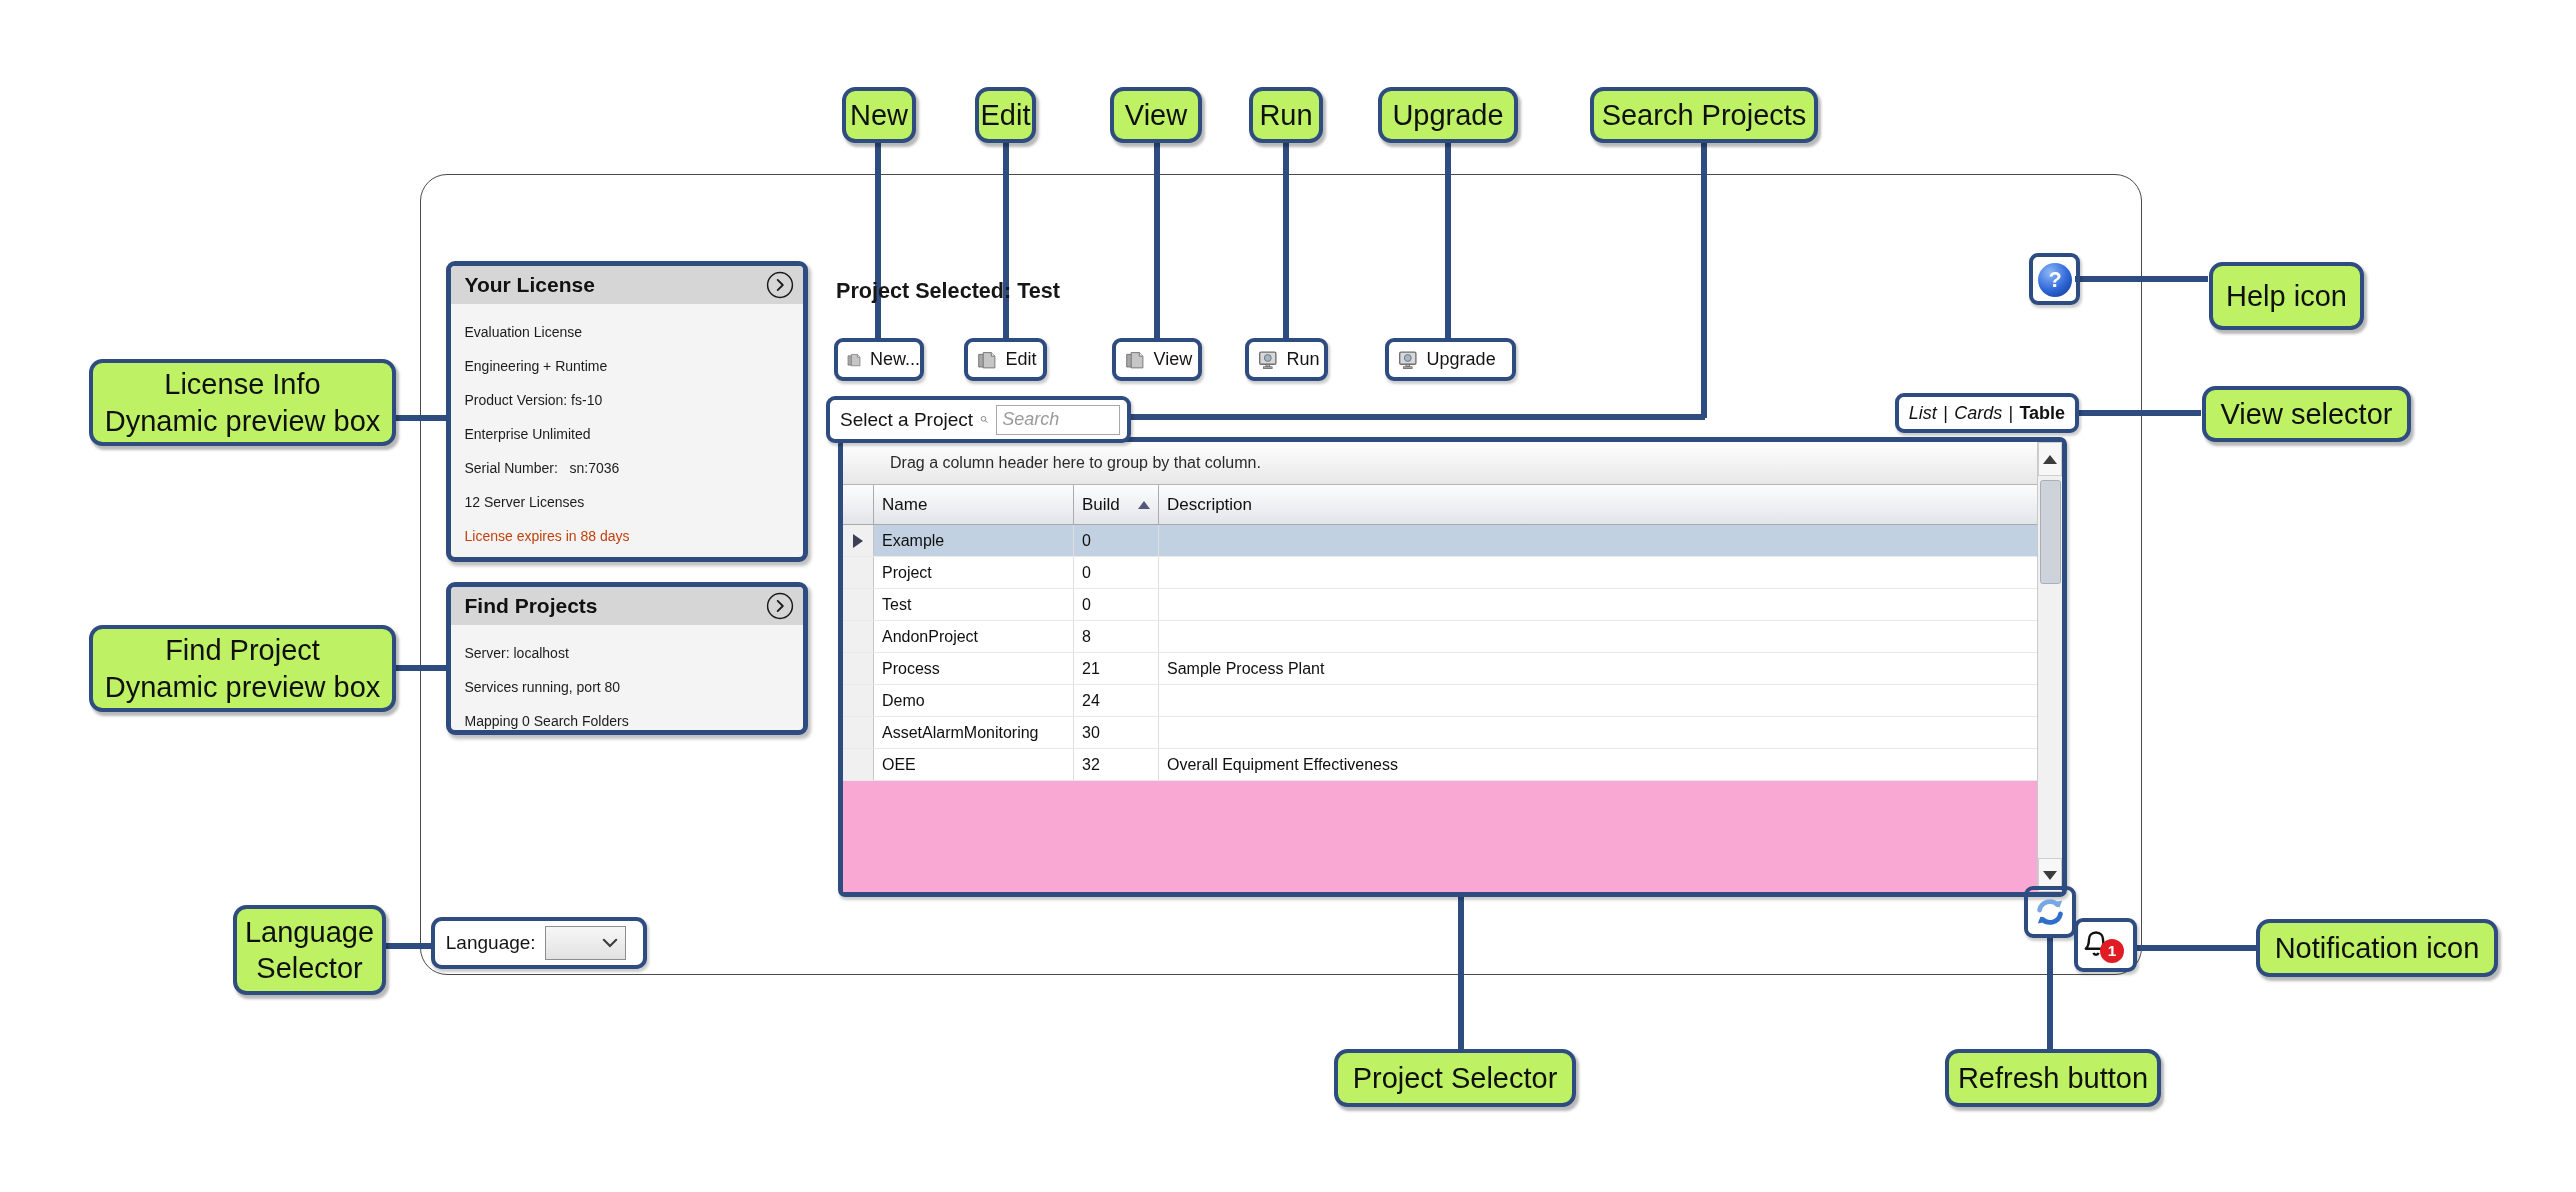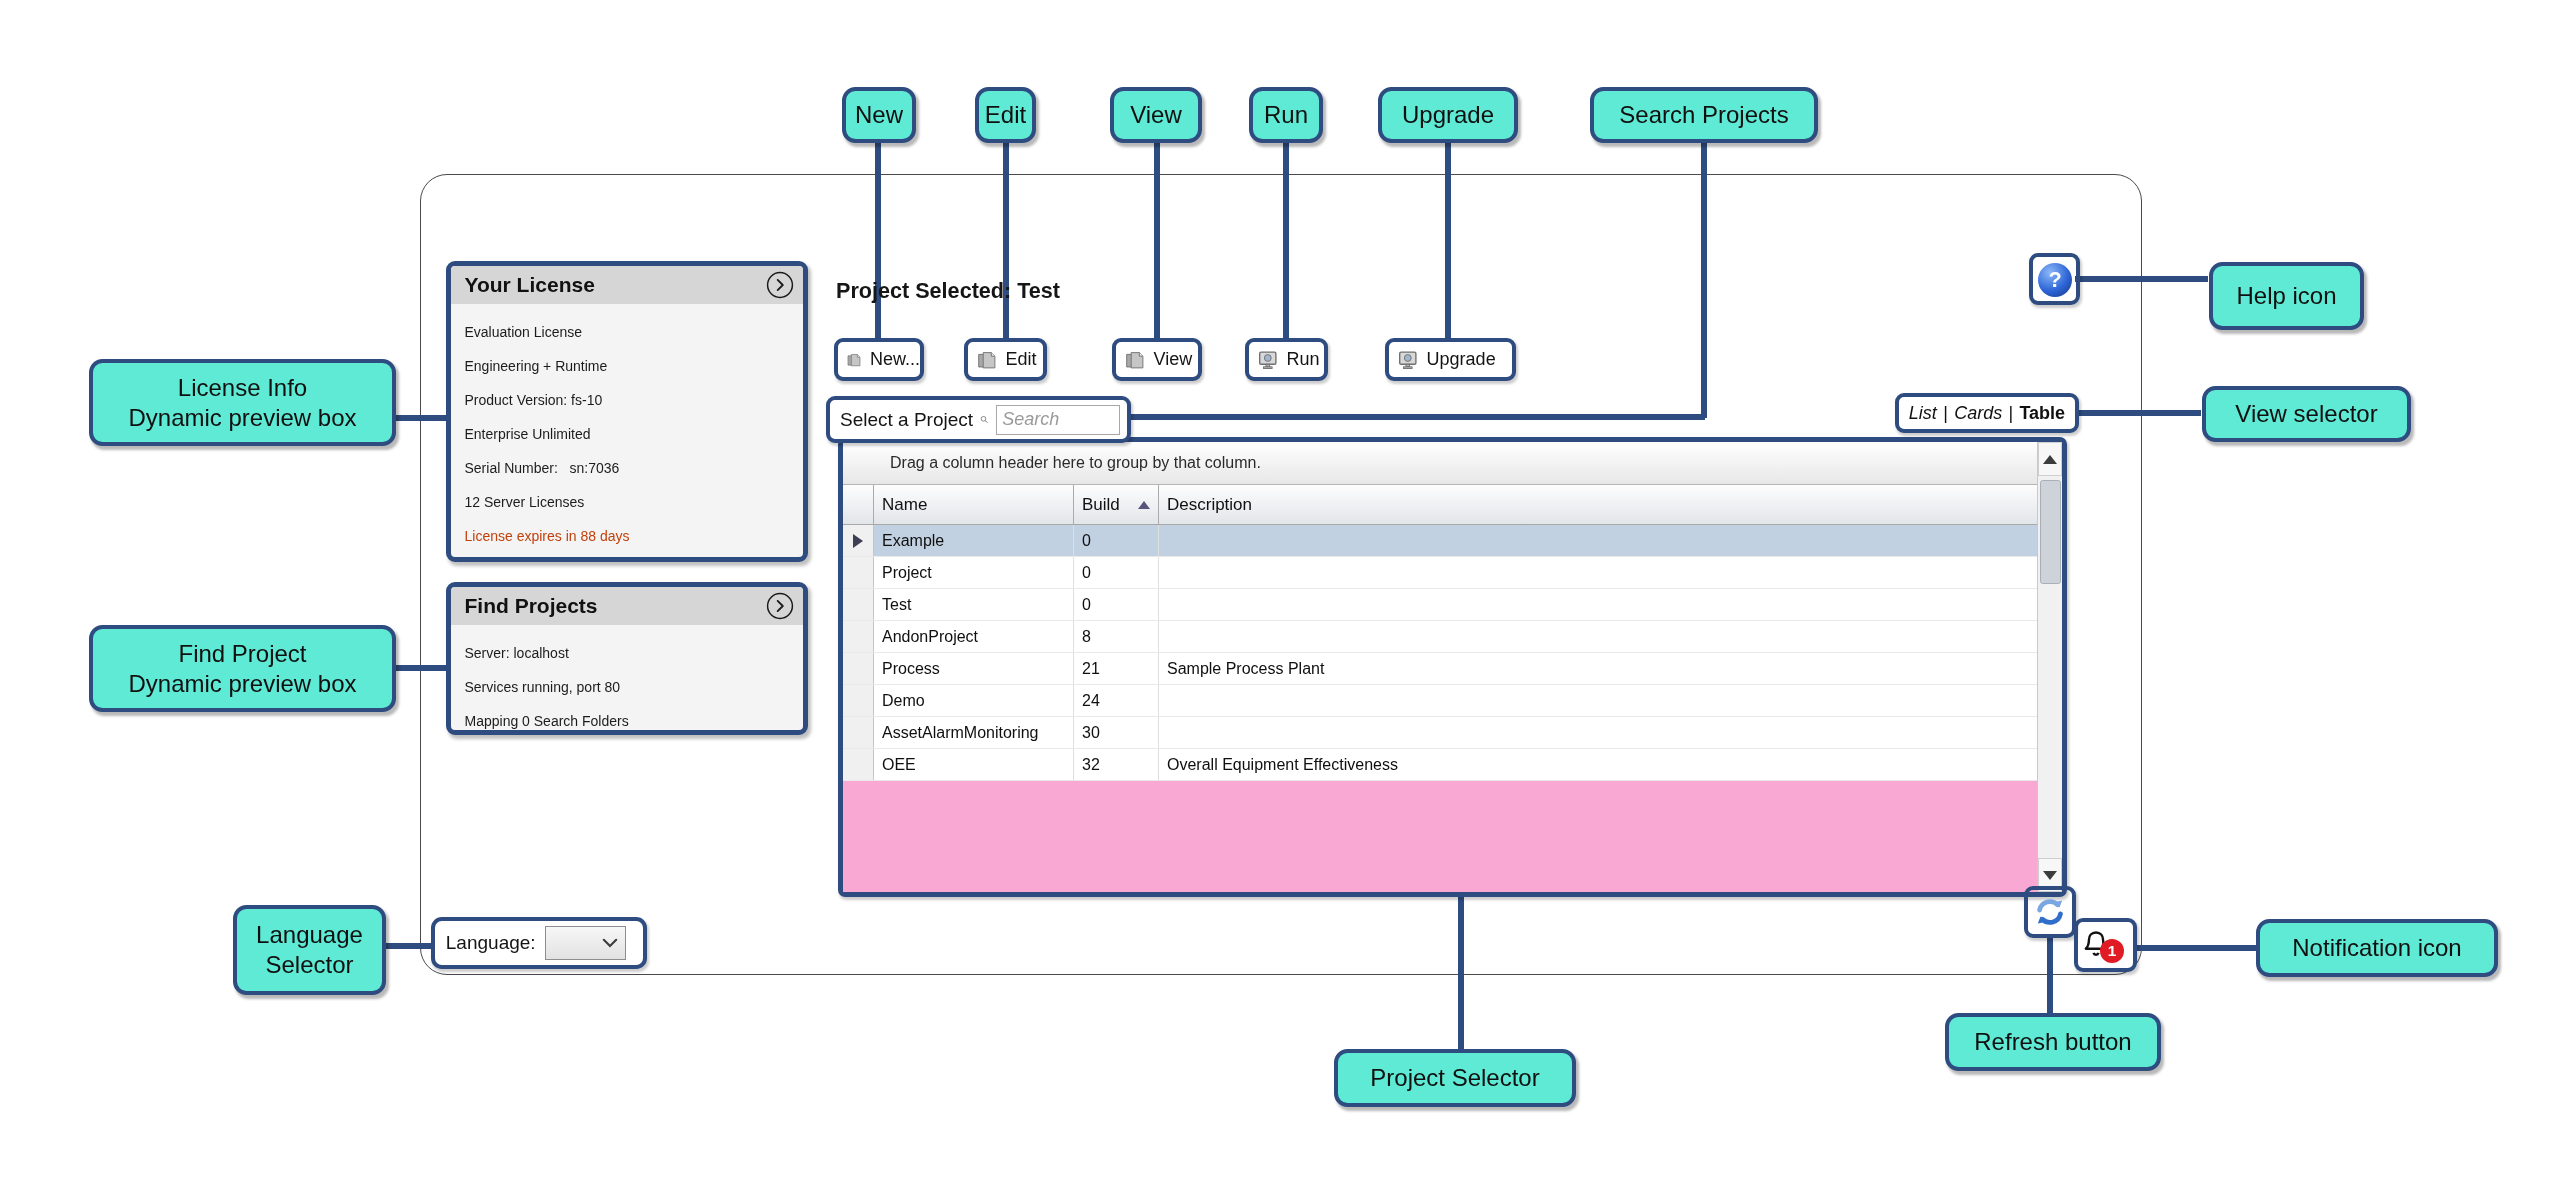--- a/index.html
+++ b/index.html
@@ -8,23 +8,23 @@
 
   
   .window{position:absolute;left:420px;top:174px;width:1722px;height:801px;
     border:1.8px solid #4a4a4a;border-radius:27px;background:#fff;z-index:1}
 
   
   .vline,.hline{position:absolute;background:#2e4c80;z-index:2}
   .vline{width:6.3px}.hline{height:6.3px}
 
   
-  .callout{position:absolute;z-index:6;background:#5eead4;border:4.5px solid #2e4c80;border-radius:13.5px;
+  .callout{position:absolute;z-index:6;background:#bef264;border:4.5px solid #2e4c80;border-radius:13.5px;
     display:flex;flex-direction:column;align-items:center;justify-content:center;
-    font-size:24px;color:#101010;line-height:1.25;text-align:center;
+    font-size:29px;color:#101010;line-height:1.25;text-align:center;
     box-shadow:2.7px 3.6px 2.7px rgba(0,0,0,.28)}
 
   
   .annot{position:absolute;z-index:5;border:4.5px solid #2e4c80;border-radius:9px;
     pointer-events:none;box-shadow:1.8px 2.7px 2.7px rgba(0,0,0,.2)}
 
   
   .panel{position:absolute;z-index:3;border:5.4px solid #2e4c80;border-radius:9px;
     background:#f4f4f4;overflow:hidden;box-shadow:2.7px 3.6px 3.6px rgba(0,0,0,.25)}
   .panel-header{height:38px;background:#d6d6d6;display:flex;align-items:center;
@@ -158,21 +158,21 @@
     </div>
   <div class="callout" style="left:2202px;top:386px;width:209px;height:56px">
       <span>View selector</span>
     </div>
   <div class="callout" style="left:2256px;top:919px;width:242px;height:58px">
       <span>Notification icon</span>
     </div>
   <div class="callout" style="left:1334px;top:1049px;width:242px;height:58px">
       <span>Project Selector</span>
     </div>
-  <div class="callout" style="left:1945px;top:1013px;width:216px;height:58px">
+  <div class="callout" style="left:1945px;top:1049px;width:216px;height:58px">
       <span>Refresh button</span>
     </div>
   <div class="callout" style="left:89px;top:359px;width:307px;height:87px">
     <span>License Info</span>
     <span>Dynamic preview box</span>
   </div>
   <div class="callout" style="left:89px;top:625px;width:307px;height:87px">
     <span>Find Project</span>
     <span>Dynamic preview box</span>
   </div>

